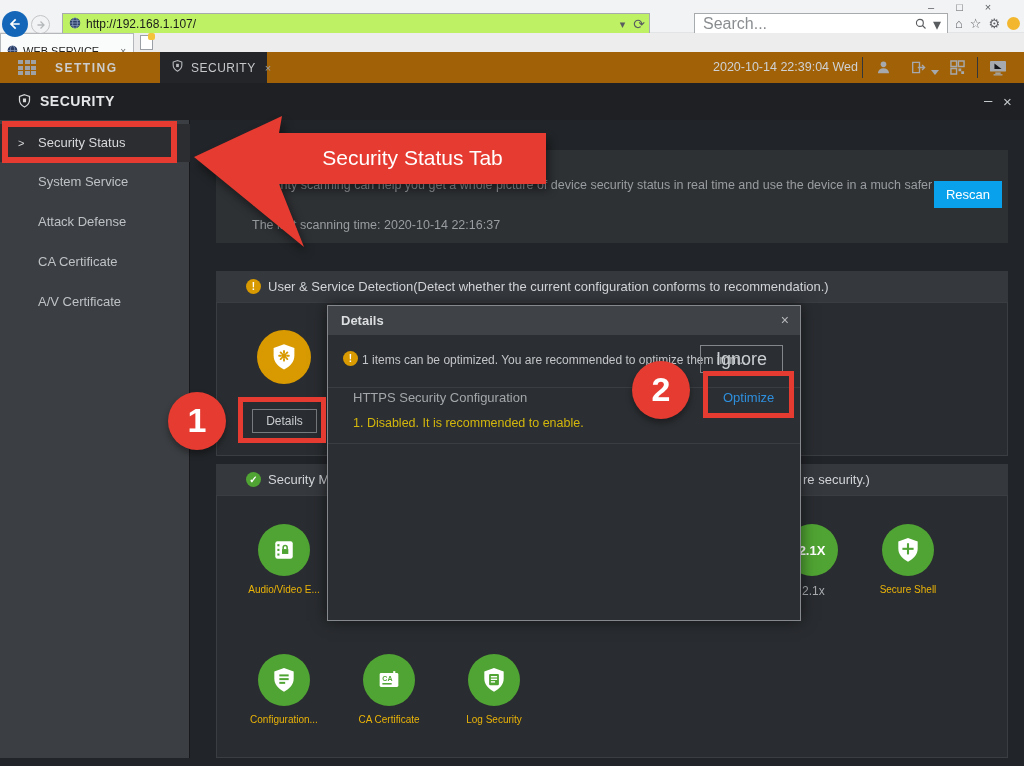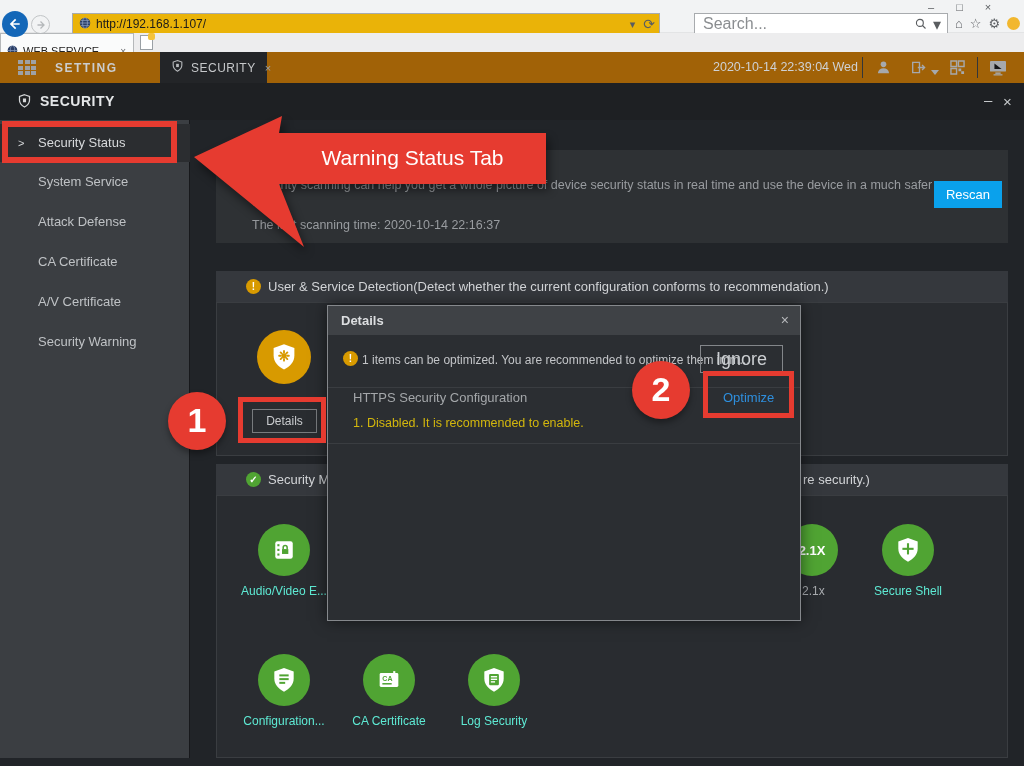--- a/index.html
+++ b/index.html
@@ -6,21 +6,21 @@
   html,body { width:1024px; height:766px; }
   body { font-family:"Liberation Sans", sans-serif; position:relative; background:#212428; overflow:hidden; }
   #root { position:absolute; left:0; top:0; width:1024px; height:766px; }
   .abs { position:absolute; }
 
   
   .b-top { position:absolute; left:0; top:0; width:1024px; height:33px; background:#f2f3f4; border-bottom:1px solid #e3e4e5; }
   .b-tabs { position:absolute; left:0; top:33px; width:1024px; height:19px; background:#ededee; }
   .back-btn { position:absolute; left:2px; top:11px; width:26px; height:26px; border-radius:50%; background:#1467b8; display:flex; align-items:center; justify-content:center; z-index:5; }
   .fwd-btn { position:absolute; left:31px; top:15px; width:19px; height:19px; border-radius:50%; border:1px solid #c2c5c7; display:flex; align-items:center; justify-content:center; background:#f2f3f4; }
-  .addr { position:absolute; left:72px; top:13px; width:588px; height:22px; background:#eab308; border:1px solid #a8abae; display:flex; align-items:center; font-size:12px; color:#1b1b1b; }
+  .addr { position:absolute; left:62px; top:13px; width:588px; height:22px; background:#bef264; border:1px solid #a8abae; display:flex; align-items:center; font-size:12px; color:#1b1b1b; }
   .addr .globe { margin:0 5px 0 6px; }
   .addr-tools { position:absolute; right:4px; top:0; height:20px; display:flex; align-items:center; gap:8px; color:#5a5d60; font-size:11px; }
   .searchbox { position:absolute; left:694px; top:13px; width:254px; height:22px; background:#fff; border:1px solid #a8abae; display:flex; align-items:center; font-size:16px; color:#8a8d90; }
   .searchbox .ph { margin-left:8px; }
   .s-tools { position:absolute; right:6px; display:flex; align-items:center; gap:6px; color:#5a5d60; }
   .win-ctl { position:absolute; top:1px; display:flex; gap:22px; color:#5a5d60; font-size:11px; line-height:12px; }
   .b-icons { position:absolute; top:16px; display:flex; gap:7px; font-size:13px; color:#5f6266; align-items:center; }
   .smiley { width:13px; height:13px; border-radius:50%; background:#f2b72e; color:#7a5a00; font-size:10px; line-height:13px; text-align:center; }
   .tab { position:absolute; left:0; top:0; width:134px; height:35px; background:#fafbfb; border:1px solid #b5b8ba; border-bottom:none; display:flex; align-items:center; font-size:11px; color:#222; }
   .tab .t-globe { margin:0 5px 0 6px; }
@@ -58,21 +58,21 @@
   .sec-hdr { position:absolute; left:216px; width:792px; height:31px; background:#35383d; color:#d2d4d7; font-size:13px; }
   .sec-hdr .txt { position:absolute; left:52px; top:8px; }
   .sec-body { position:absolute; left:216px; width:792px; background:#292c30; border:1px solid #3a3d41; }
   .dot-ic { position:absolute; width:15px; height:15px; border-radius:50%; color:#fff; font-size:10px; font-weight:bold; text-align:center; line-height:15px; }
   .orange { background:#d89a00; }
   .green { background:#50a433; }
   .status-ic { position:absolute; left:257px; top:330px; width:54px; height:54px; border-radius:50%; background:#d89a00; display:flex; align-items:center; justify-content:center; }
   .details-btn { position:absolute; left:252px; top:409px; width:65px; height:24px; background:transparent; border:1px solid #787b7e; color:#c9cbce; font-size:12px; line-height:22px; text-align:center; cursor:pointer; }
   .mod { position:absolute; width:120px; text-align:center; }
   .mod-ic { width:52px; height:52px; margin:0 auto; border-radius:50%; background:#50a433; display:flex; align-items:center; justify-content:center; position:relative; }
-  .mod-lb { margin-top:8px; font-size:12px; color:#5eead4; white-space:nowrap; }
+  .mod-lb { margin-top:8px; font-size:10px; color:#eab308; white-space:nowrap; }
   .ic-txt { color:#fff; font-weight:bold; font-size:13px; font-style:normal; }
   .frag { position:absolute; font-size:13px; color:#d2d4d7; white-space:nowrap; }
 
   
   .modal { position:absolute; left:327px; top:305px; width:474px; height:316px; background:#2b2e32; border:1px solid #85888c; z-index:20; box-shadow:0 0 14px rgba(0,0,0,.55); }
   .m-title { position:absolute; left:0; top:0; width:100%; height:29px; background:#3f4246; color:#dcdee0; font-size:13px; font-weight:bold; line-height:29px; padding-left:13px; }
   .m-x { position:absolute; right:11px; top:0; font-size:14px; font-weight:normal; color:#b7b9bc; cursor:pointer; }
   .m-msg { position:absolute; left:34px; top:47px; font-size:12px; color:#c3c5c8; }
   .m-warn { position:absolute; left:15px; top:45px; }
   .ignore-btn { position:absolute; left:372px; top:39px; width:83px; height:28px; background:transparent; border:1px solid #83868a; color:#cccfd2; font-size:18px; line-height:26px; text-align:center; cursor:pointer; }
@@ -230,21 +230,20 @@
 
   <div class="sidebar">
     <div class="side-item sel" style="top:4px;">
       <span class="arr">&gt;</span>
       <span>Security Status</span>
     </div>
     <div class="side-item" style="top:83px;"><span>Attack Defense</span></div>
     <div class="side-item" style="top:43px;"><span>System Service</span></div>
     <div class="side-item" style="top:123px;"><span>CA Certificate</span></div>
     <div class="side-item" style="top:163px;"><span>A/V Certificate</span></div>
-    <div class="side-item" style="top:203px;"><span>Security Warning</span></div>
   </div>
 
   <div class="content-bg"></div>
 
   <div class="sec-a">
     <div class="abs" style="left:36px; top:28px;">Security scanning can help you get a whole picture of device security status in real time and use the device in a much safer</div>
     <div class="abs" style="left:36px; top:45px;">way.</div>
     <div class="abs" style="left:36px; top:68px;">The last scanning time: 2020-10-14 22:16:37</div>
     <div class="rescan">Rescan</div>
   </div>
@@ -356,15 +355,15 @@
   <div class="red-box" style="left:703px; top:371px; width:91px; height:47px;"></div>
 
   <div class="red-circle" style="left:168px; top:392px;">1</div>
   <div class="red-circle" style="left:632px; top:361px;">2</div>
 
   <div class="arrow-wrap">
     <svg width="372" height="152" viewBox="0 0 372 152" style="filter:drop-shadow(3px 6px 5px rgba(0,0,0,.45));">
       <polygon points="6,51 94,10 91,27 358,27 358,78 91,78 116,141" fill="#e63b30"></polygon>
     </svg>
   </div>
-  <div class="arrow-txt">Warning Status Tab</div>
+  <div class="arrow-txt">Security Status Tab</div>
 
 </div>
 
 </body></html>

